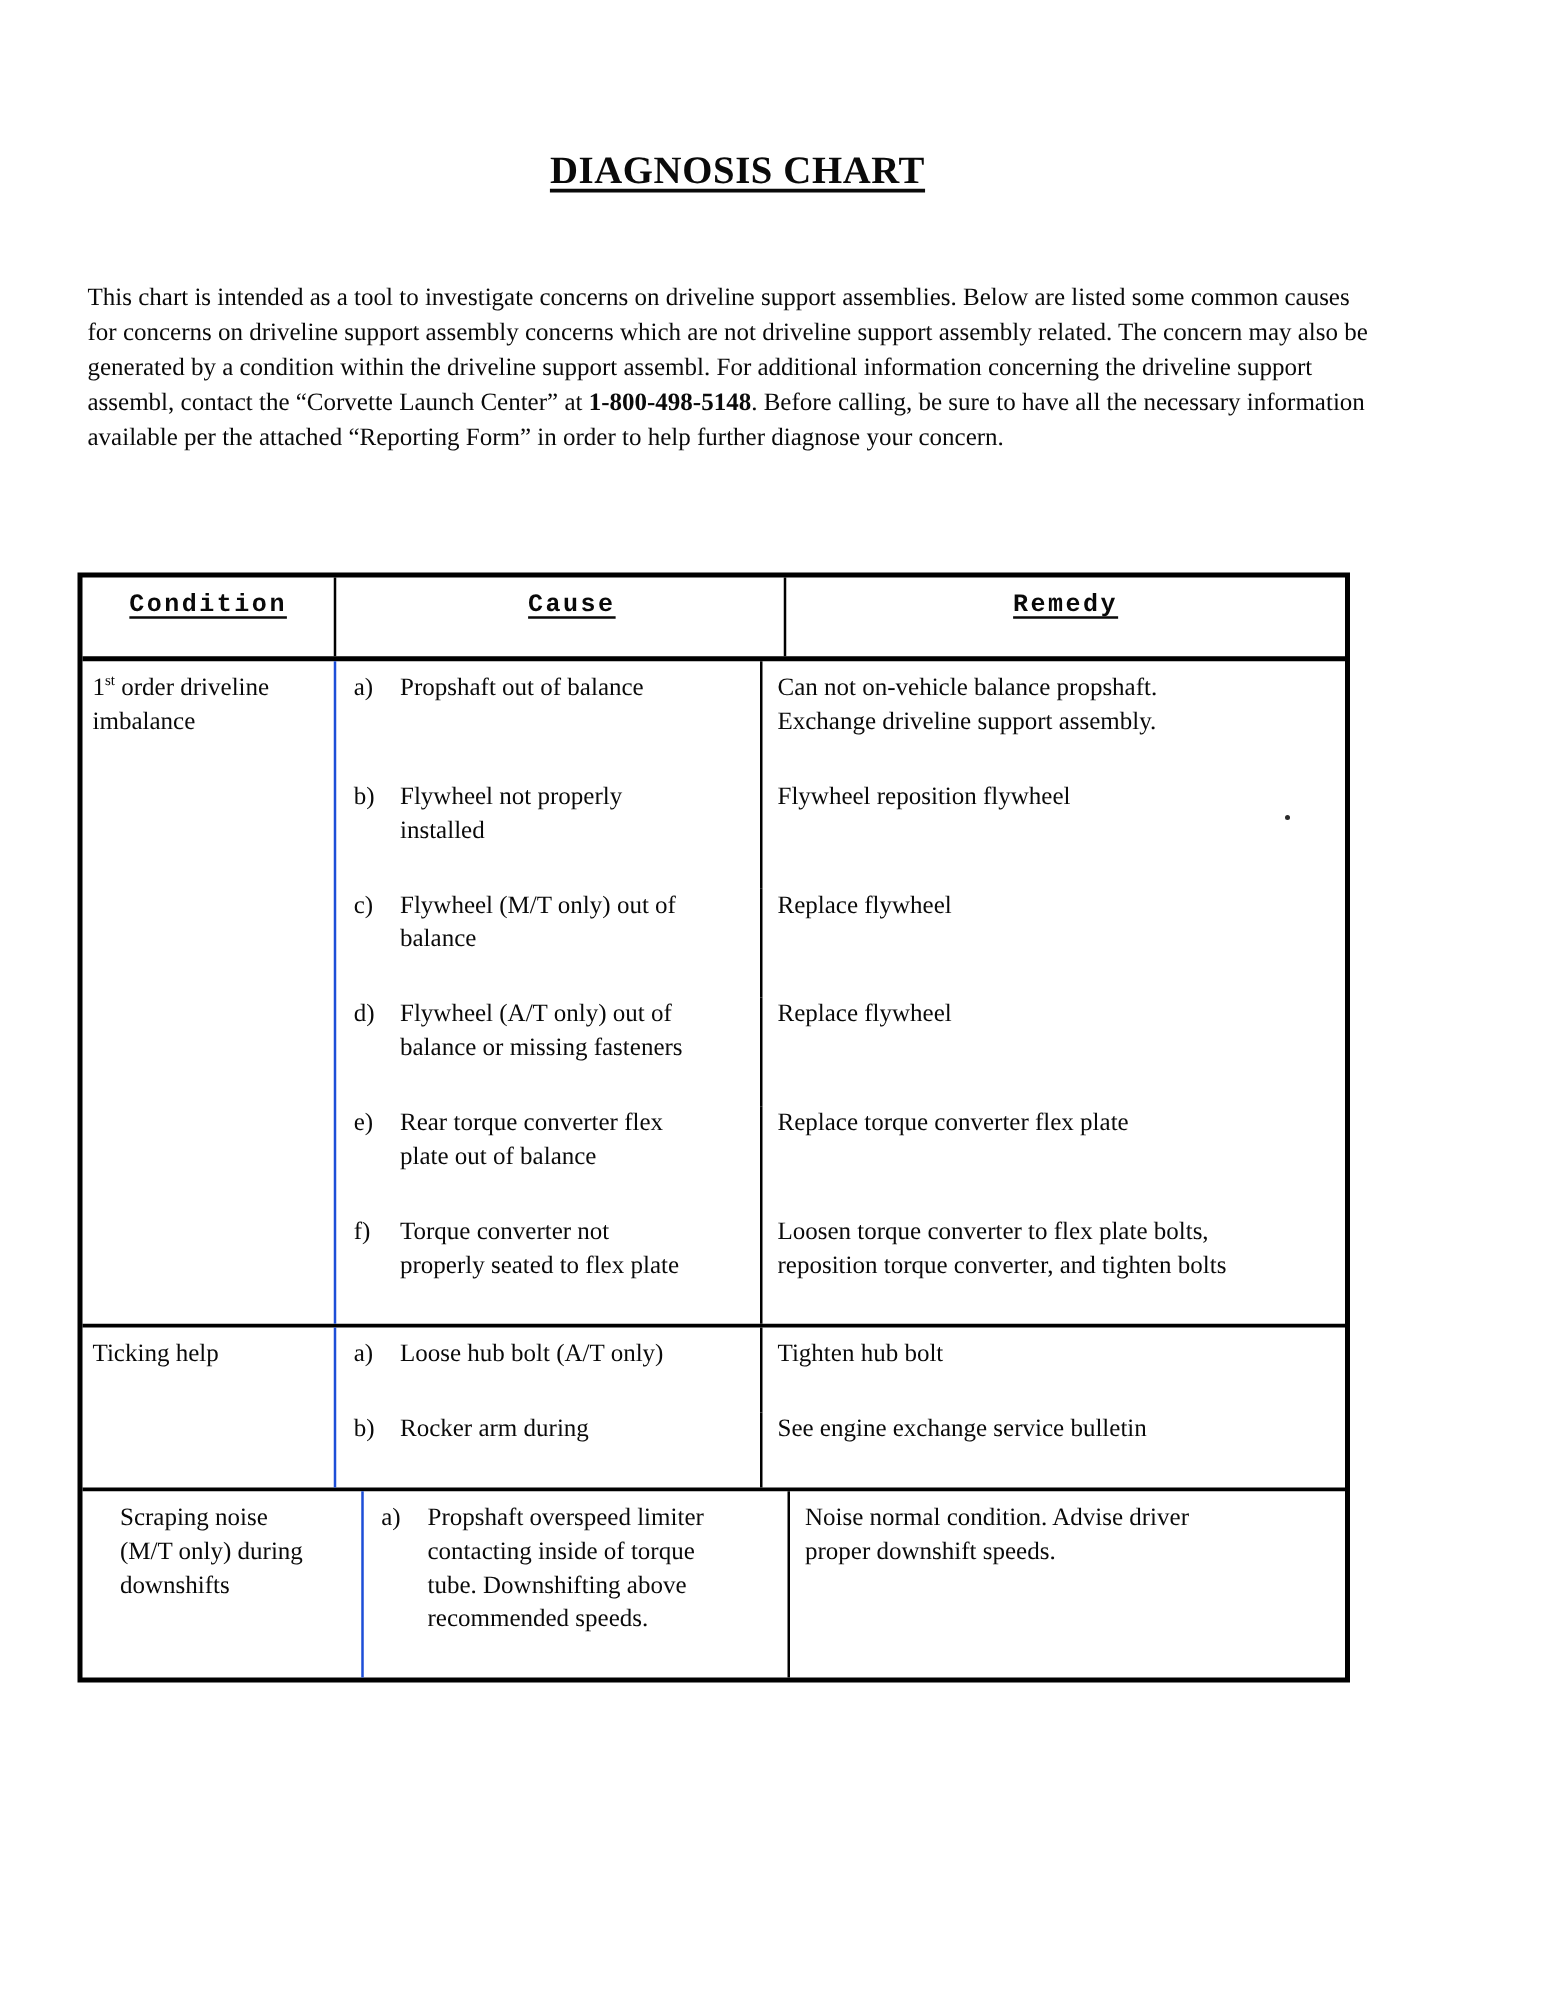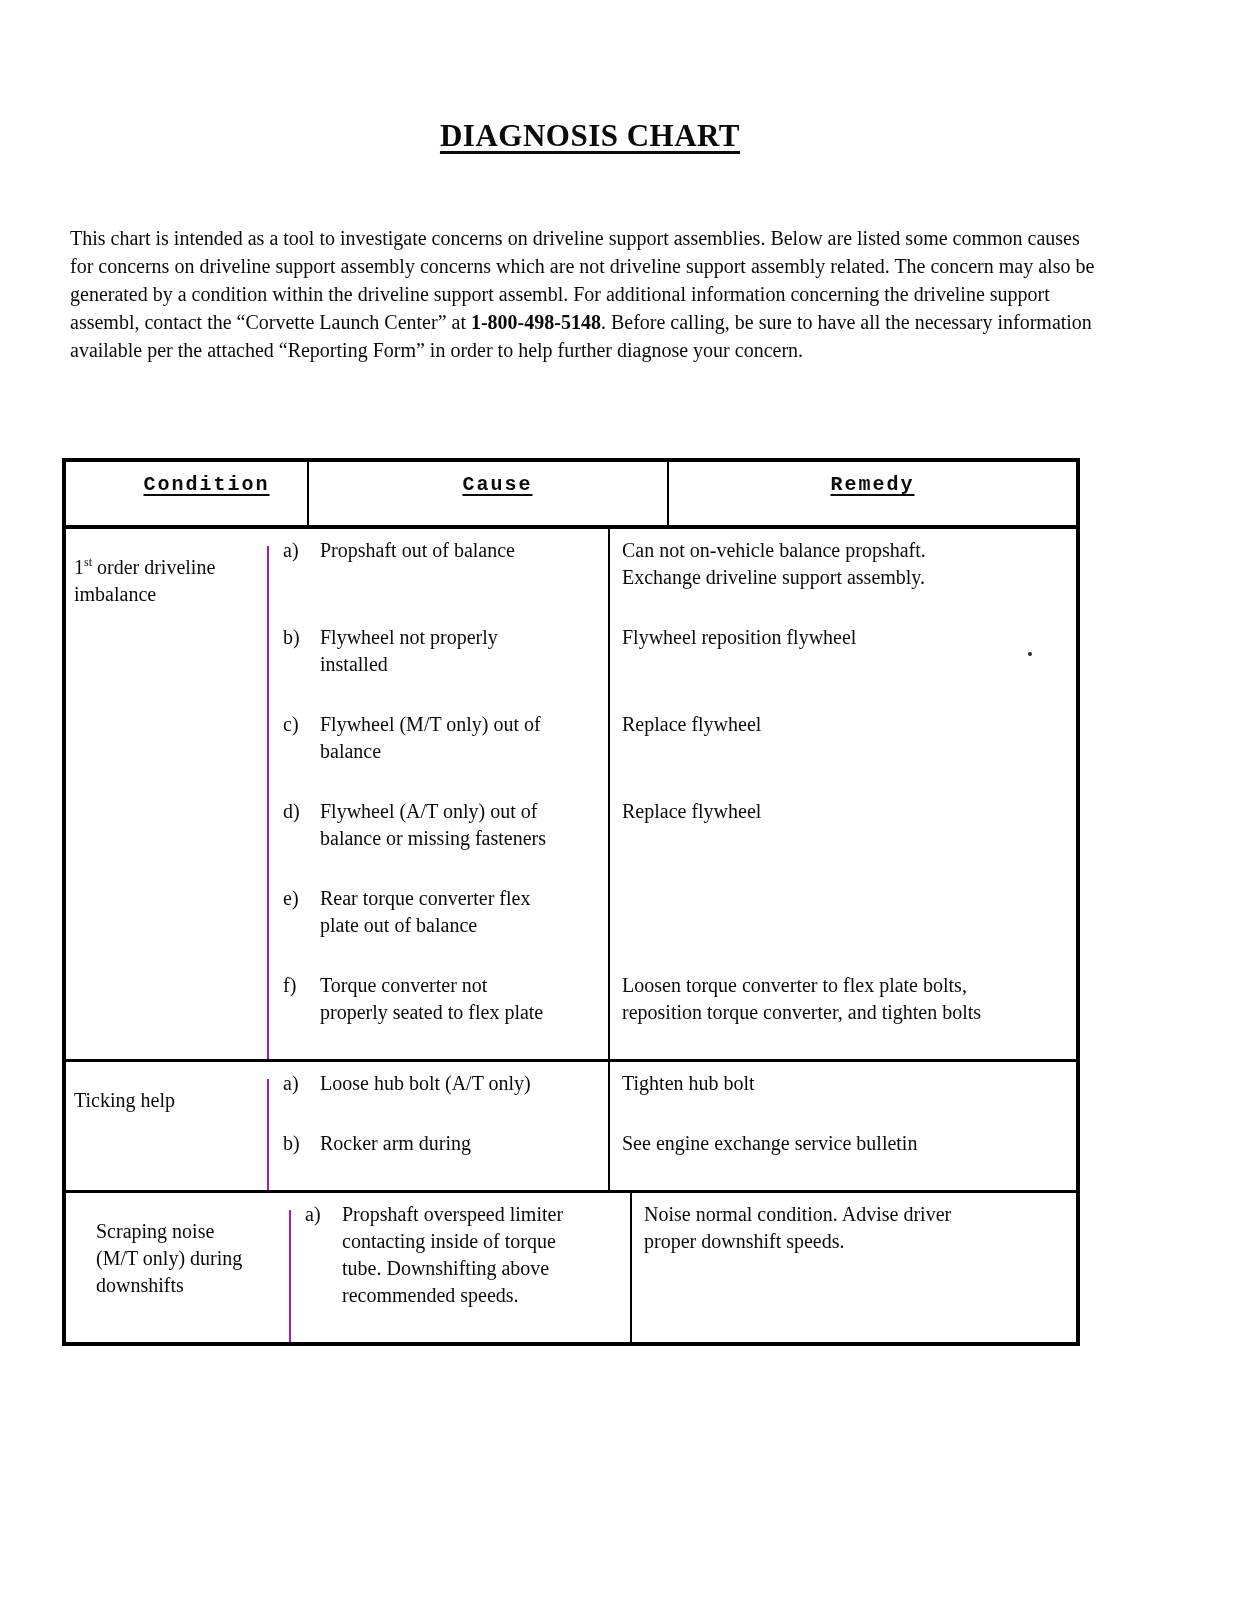--- a/index.html
+++ b/index.html
@@ -33,41 +33,40 @@
     margin: 94px 0 0 62px;
     width: 1010px;
     border: 4px solid #000;
     font-size: 20px; line-height: 27px;
   }
 
   .header-row {
     display: flex;
     border-bottom: 4px solid #000;
     font-family: "Liberation Mono", "DejaVu Sans Mono", monospace;
-    font-weight: bold; font-size: 20px; padding-left: 40px;
+    font-weight: bold; font-size: 20px;
   }
   .hcell { text-align: center; padding: 9px 0 27px 0; letter-spacing: 2px; }
   .hcell .hu {
     text-decoration: underline;
     text-decoration-thickness: 2px;
     text-underline-offset: 4px;
   }
   .h-cond { width: 201px; border-right: 2px solid #000; }
   .h-cause { width: 339px; border-right: 2px solid #000; margin-left: 19px; }
   .h-remedy { flex: 1; }
 
   .dsection { display: flex; border-bottom: 3px solid #000; }
   .dsection:last-child { border-bottom: none; padding-left: 22px; }
 
   .cond-cell {
     width: 187px;
     padding: 8px 6px 0 8px;
-    border-right: 2px solid #a21caf;
+    border-right: 2px solid #1d4ed8;
     white-space: pre-line;
-    margin-top: 17px;
   }
   .cond-cell sup { font-size: 12px; line-height: 0; }
 
   .pairs { flex: 1; display: flex; flex-direction: column; }
   .pair { display: flex; }
   .cause-cell {
     width: 325px;
     padding: 8px 0 33px 14px;
     border-right: 2px solid #000;
     display: flex;
@@ -136,20 +135,21 @@
 balance or missing fasteners</span>
               </div>
               <div class="remedy-cell">Replace flywheel</div>
             </div>
             <div class="pair">
               <div class="cause-cell">
                 <span class="letter">e)</span>
                 <span class="ctext">Rear torque converter flex
 plate out of balance</span>
               </div>
+              <div class="remedy-cell">Replace torque converter flex plate</div>
             </div>
             <div class="pair">
               <div class="cause-cell">
                 <span class="letter">f)</span>
                 <span class="ctext">Torque converter not
 properly seated to flex plate</span>
               </div>
               <div class="remedy-cell">Loosen torque converter to flex plate bolts,
 reposition torque converter, and tighten bolts</div>
             </div>

